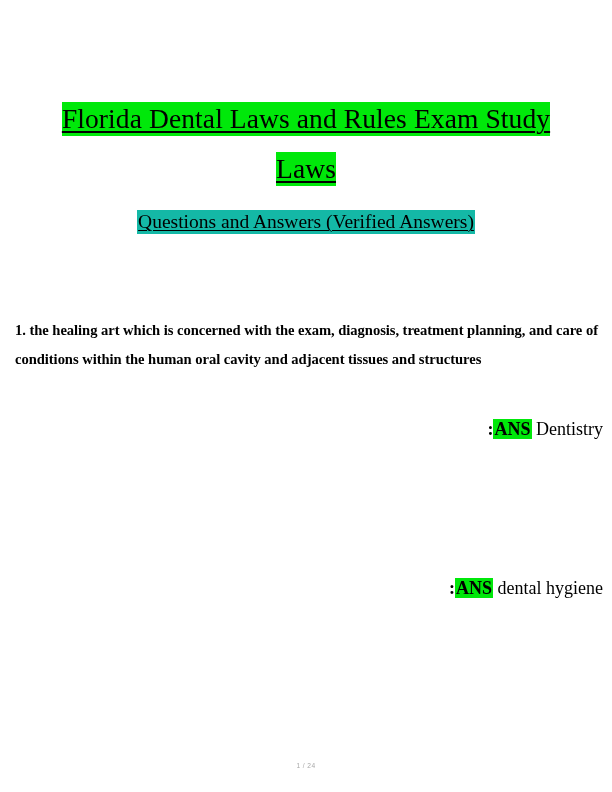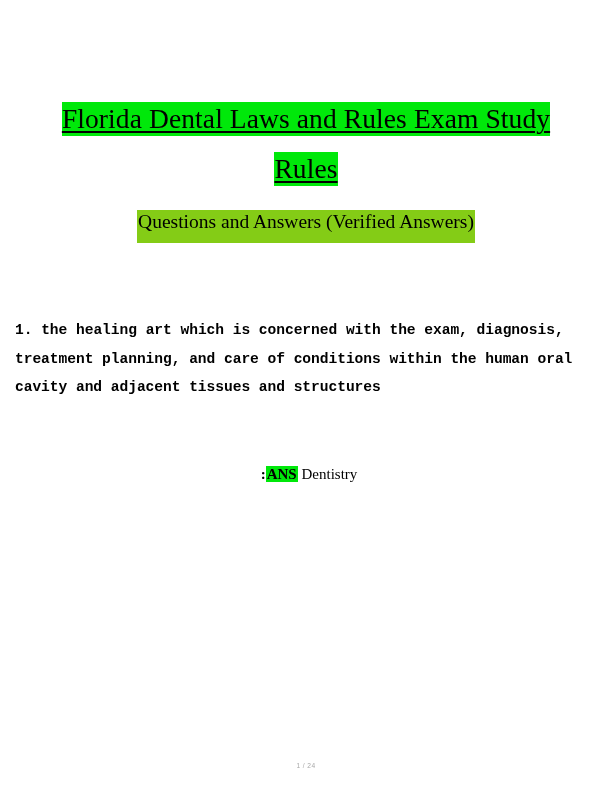--- a/index.html
+++ b/index.html
@@ -53,27 +53,28 @@
 
   .doc-subtitle {
     font-size: 19.5px;
     line-height: 30px;
     font-weight: 400;
     margin: 13px 0 0 0;
     text-align: center;
   }
 
   .doc-subtitle .hl {
-    background-color: #84cc16;
+    background-color: #14b8a6;
+    text-decoration: underline;
     text-decoration-color: #000000;
     text-decoration-thickness: 1.4px;
     text-underline-offset: 2px;
     box-decoration-break: clone;
     -webkit-box-decoration-break: clone;
-    padding: 1px 1px 11px 1px;
+    padding: 1px 1px 2px 1px;
   }
 
   
   .body-area {
     position: absolute;
     left: 15px;
     top: 316px;
     width: 588px;
   }
 
@@ -81,29 +82,28 @@
     margin: 0 0 0 0;
   }
 
   .question {
     font-size: 14.6px;
     font-weight: 700;
     line-height: 28.6px;
     margin: 0;
     text-align: left;
     letter-spacing: -0.05px;
-    font-family: Liberation Mono, monospace;
   }
 
   .answer {
-    font-size: 15px;
+    font-size: 18px;
     font-weight: 400;
     line-height: 28.6px;
-    margin: 16px;
-    text-align: center;
+    margin: 0;
+    text-align: right;
   }
 
   .answer .colon {
     font-weight: 700;
   }
 
   .answer .ans-tag {
     background-color: #00e80a;
     font-weight: 700;
     padding: 0 1px;
@@ -129,36 +129,37 @@
     color: #a8a8a8;
     letter-spacing: 0.4px;
   }
 </style>
 </head>
 <body>
 
 <div class="page">
 
   <div class="title-block">
-    <div class="doc-title"><span class="hl">Florida Dental Laws and Rules Exam Study</span><br><span class="hl">Rules</span></div>
+    <div class="doc-title"><span class="hl">Florida Dental Laws and Rules Exam Study</span><br><span class="hl">Laws</span></div>
     <div class="doc-subtitle"><span class="hl">Questions and Answers (Verified Answers)</span></div>
   </div>
 
   <div class="body-area">
 
     <div class="qa-item">
       <p class="question"><span>1.</span> <span>the healing art which is concerned with the exam, diagnosis, treatment planning, and care of conditions within the human oral cavity and adjacent tissues and structures</span></p>
       <div class="gap-lg"></div>
       <p class="answer"><span class="colon">:</span><span class="ans-tag">ANS</span> <span class="ans-text">Dentistry</span></p>
     </div>
 
     <div class="gap-xl"></div>
 
     <div class="qa-item">
       <div class="gap-q2"></div>
+      <p class="answer"><span class="colon">:</span><span class="ans-tag">ANS</span> <span class="ans-text">dental hygiene</span></p>
     </div>
 
     <div class="gap-xl"></div>
 
 
   </div>
 
   <div class="page-footer">1 / 24</div>
 
 </div>

